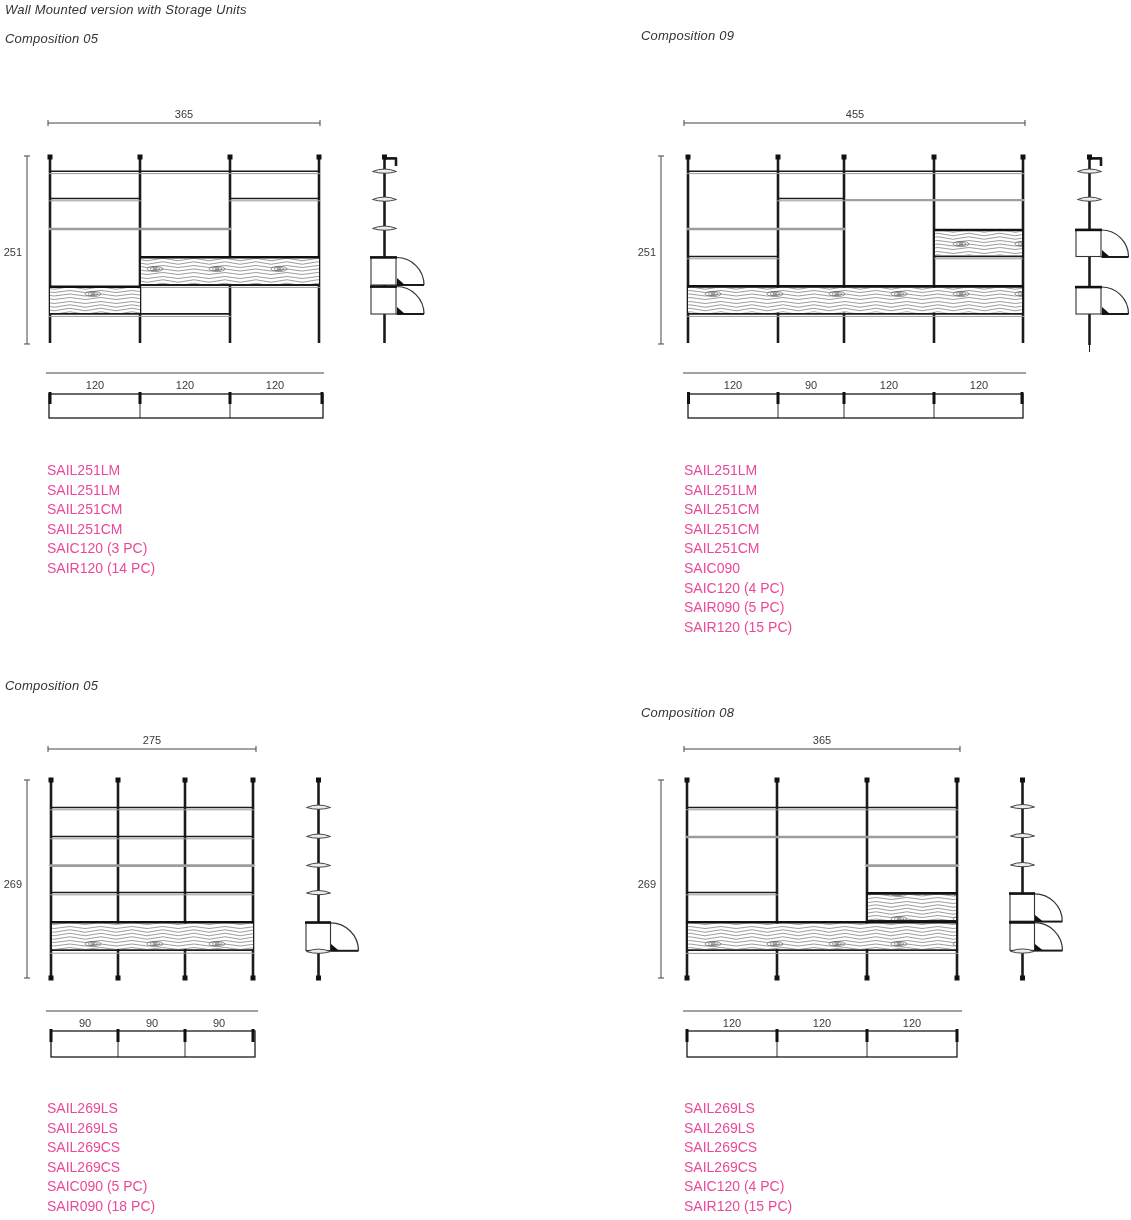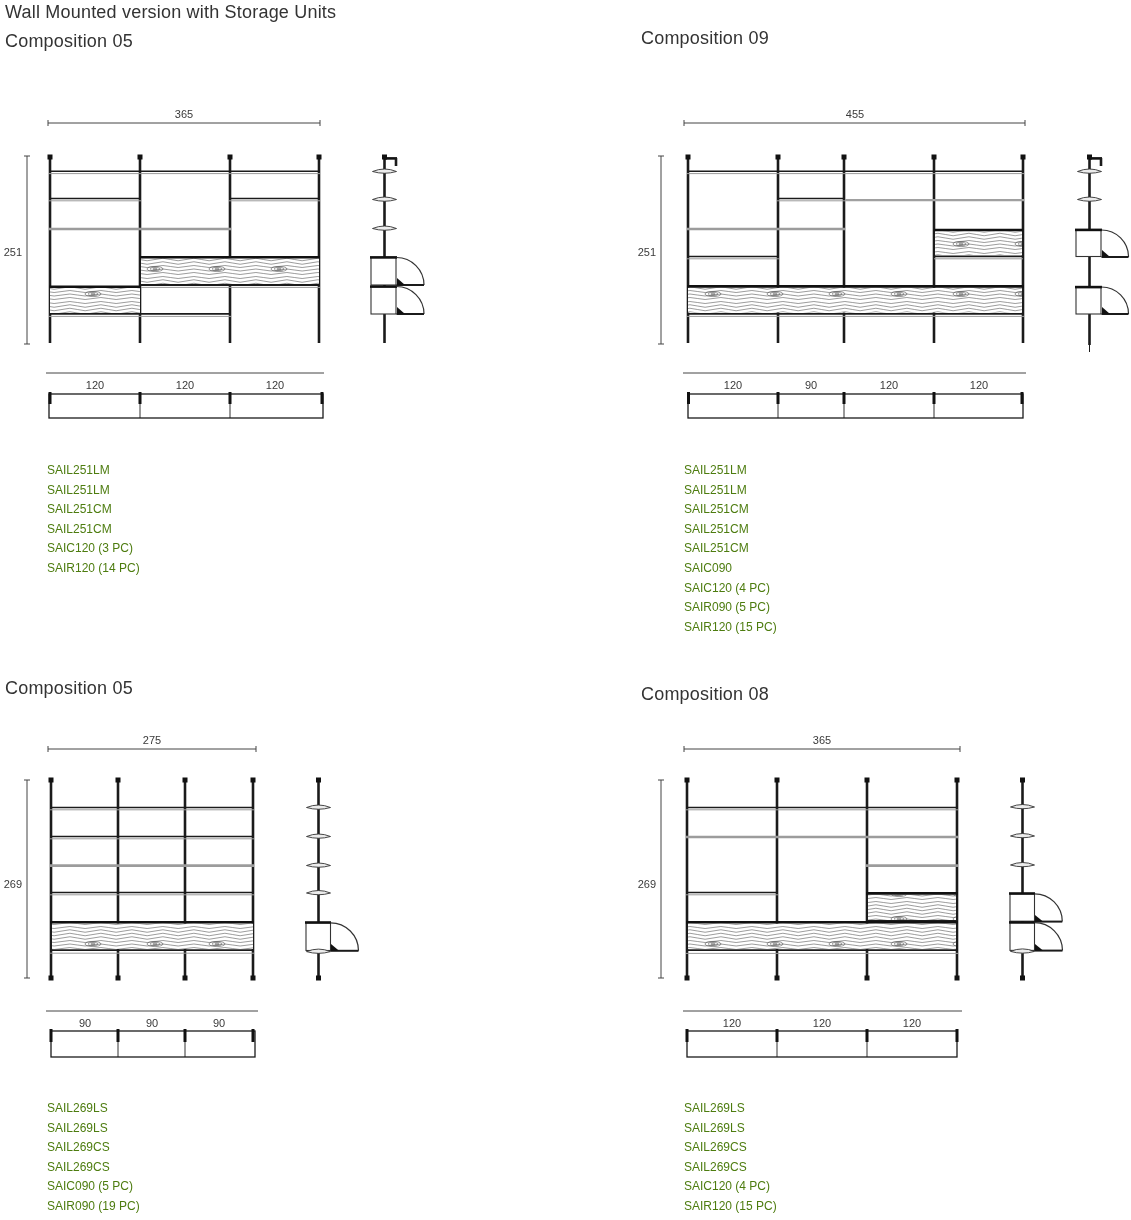--- a/index.html
+++ b/index.html
@@ -1,20 +1,20 @@
 <!DOCTYPE html>
 <html><head>
 <meta charset="utf-8">
 <style>
   html,body{margin:0;padding:0;background:#fff;}
   .page{position:relative;width:1131px;height:1220px;background:#ffffff;
         font-family:"Liberation Sans",sans-serif;overflow:hidden;}
-  .t1,.t2{position:absolute;left:5px;font-size:18px;color:#333;
-          letter-spacing:0.2px;white-space:nowrap;}
-  .codes{position:absolute;font-size:12px;line-height:19.6px;color:#4d7c0f;white-space:nowrap;}
+  .t1,.t2{position:absolute;left:5px;font-size:13px;color:#333;
+          letter-spacing:0.2px;white-space:nowrap;font-style:italic;}
+  .codes{position:absolute;font-size:14px;line-height:19.6px;color:#ec4899;white-space:nowrap;}
   svg{position:absolute;overflow:visible;}
   svg text{font-size:11px;fill:#3a3a3a;font-family:"Liberation Sans",sans-serif;}
   .dim{stroke:#444;stroke-width:1;}
   .post{stroke:#1b1b1b;stroke-width:2.6;}
   .needle{stroke:#1b1b1b;stroke-width:1;}
   .thin{stroke:#1b1b1b;stroke-width:0.9;}
   .s1{stroke:#1b1b1b;stroke-width:1.5;}
   .sg{stroke:#9c9c9c;stroke-width:1;}
   .sG{stroke:#9c9c9c;stroke-width:2.6;}
   .sG2{stroke:#a0a0a0;stroke-width:2.2;}
@@ -51,21 +51,21 @@
           <ellipse cx="31" cy="19" rx="2" ry="0.7"></ellipse>
         </g>
       </pattern>
     </defs>
   </svg>
 
   <div class="t1" style="top:2px">Wall Mounted version with Storage Units</div>
   <div class="t2" style="top:31px">Composition 05</div>
   <div class="t2" style="left:641px;top:28px">Composition 09</div>
   <div class="t2" style="top:678px">Composition 05</div>
-  <div class="t2" style="left:641px;top:684px">Composition 08</div>
+  <div class="t2" style="left:641px;top:705px">Composition 08</div>
 
   <svg style="left:0;top:95px" width="460" height="335" viewBox="0 95 460 335">
     <g>
       <line class="dim" x1="48" y1="123" x2="320" y2="123"></line>
       <line class="dim" x1="48" y1="120" x2="48" y2="126"></line>
       <line class="dim" x1="320" y1="120" x2="320" y2="126"></line>
       <text x="184" y="118" text-anchor="middle">365</text>
     </g>
     <g>
       <line class="dim" x1="27" y1="156" x2="27" y2="344"></line>
@@ -372,21 +372,21 @@
     <div>SAIR090 (5 PC)</div>
     <div>SAIR120 (15 PC)</div>
   </div>
 
   <div class="codes" style="left:47px;top:1099px">
     <div>SAIL269LS</div>
     <div>SAIL269LS</div>
     <div>SAIL269CS</div>
     <div>SAIL269CS</div>
     <div>SAIC090 (5 PC)</div>
-    <div>SAIR090 (19 PC)</div>
+    <div>SAIR090 (18 PC)</div>
   </div>
 
   <div class="codes" style="left:684px;top:1099px">
     <div>SAIL269LS</div>
     <div>SAIL269LS</div>
     <div>SAIL269CS</div>
     <div>SAIL269CS</div>
     <div>SAIC120 (4 PC)</div>
     <div>SAIR120 (15 PC)</div>
   </div>

